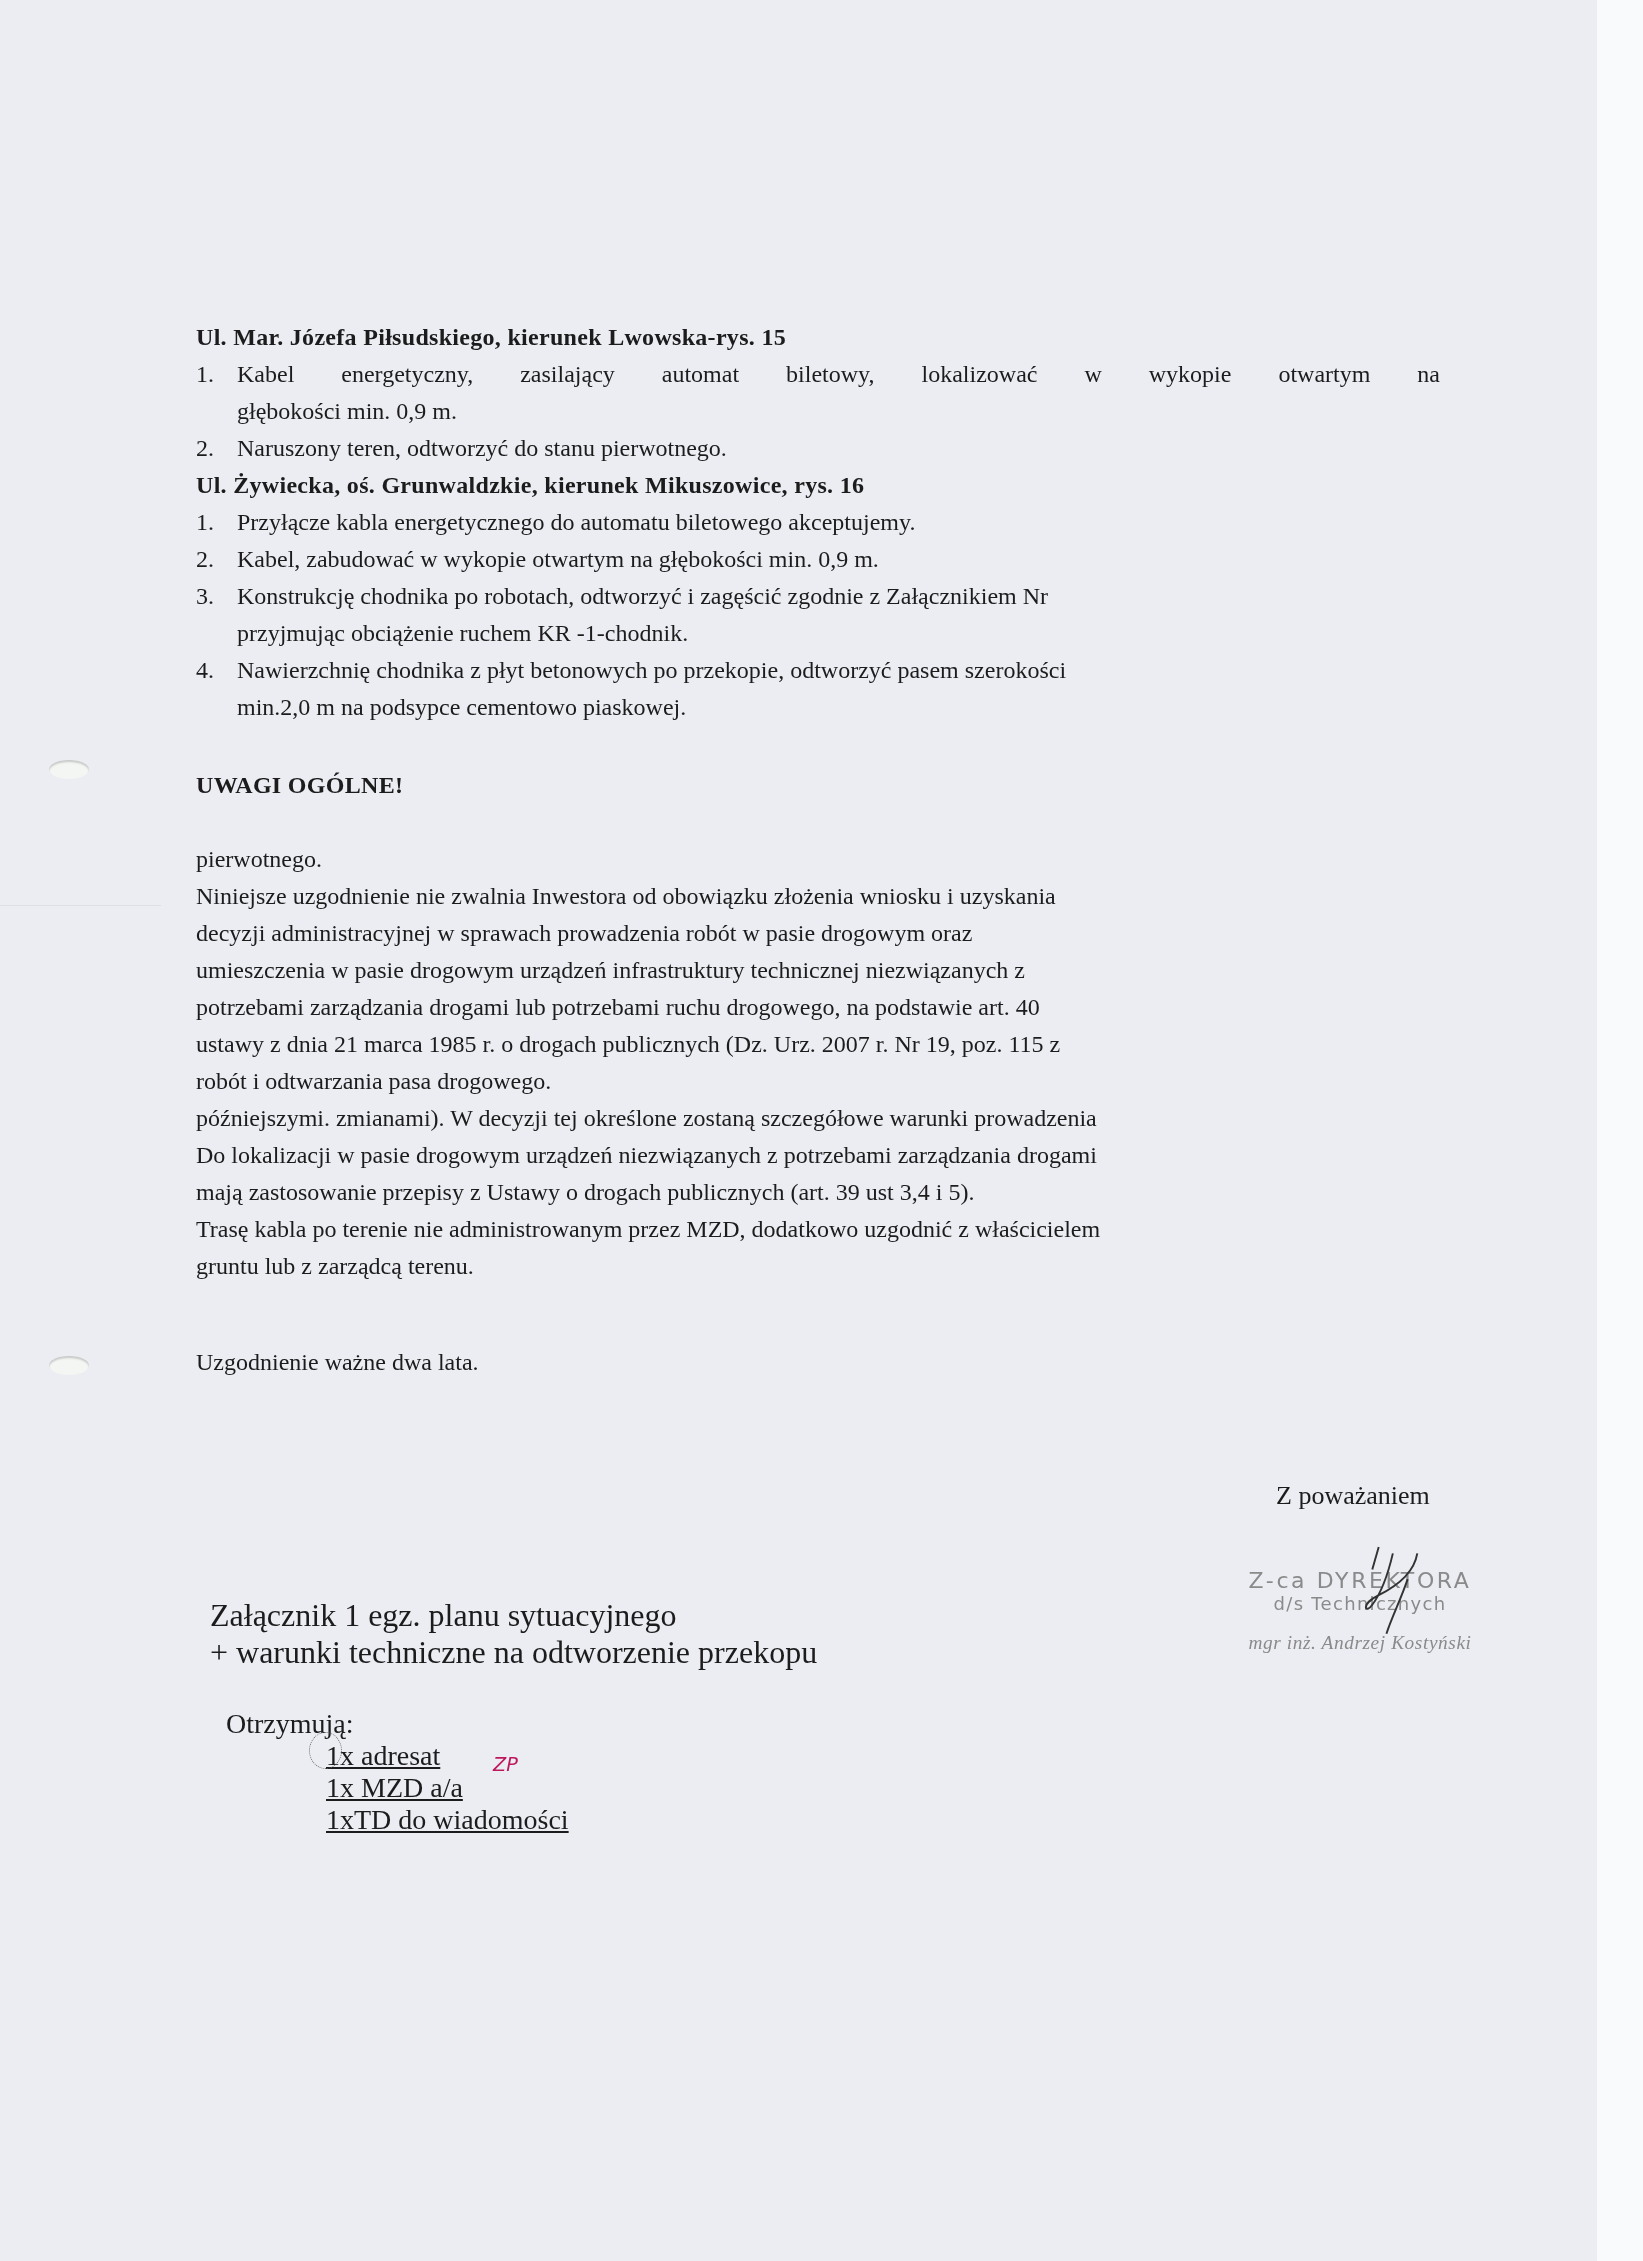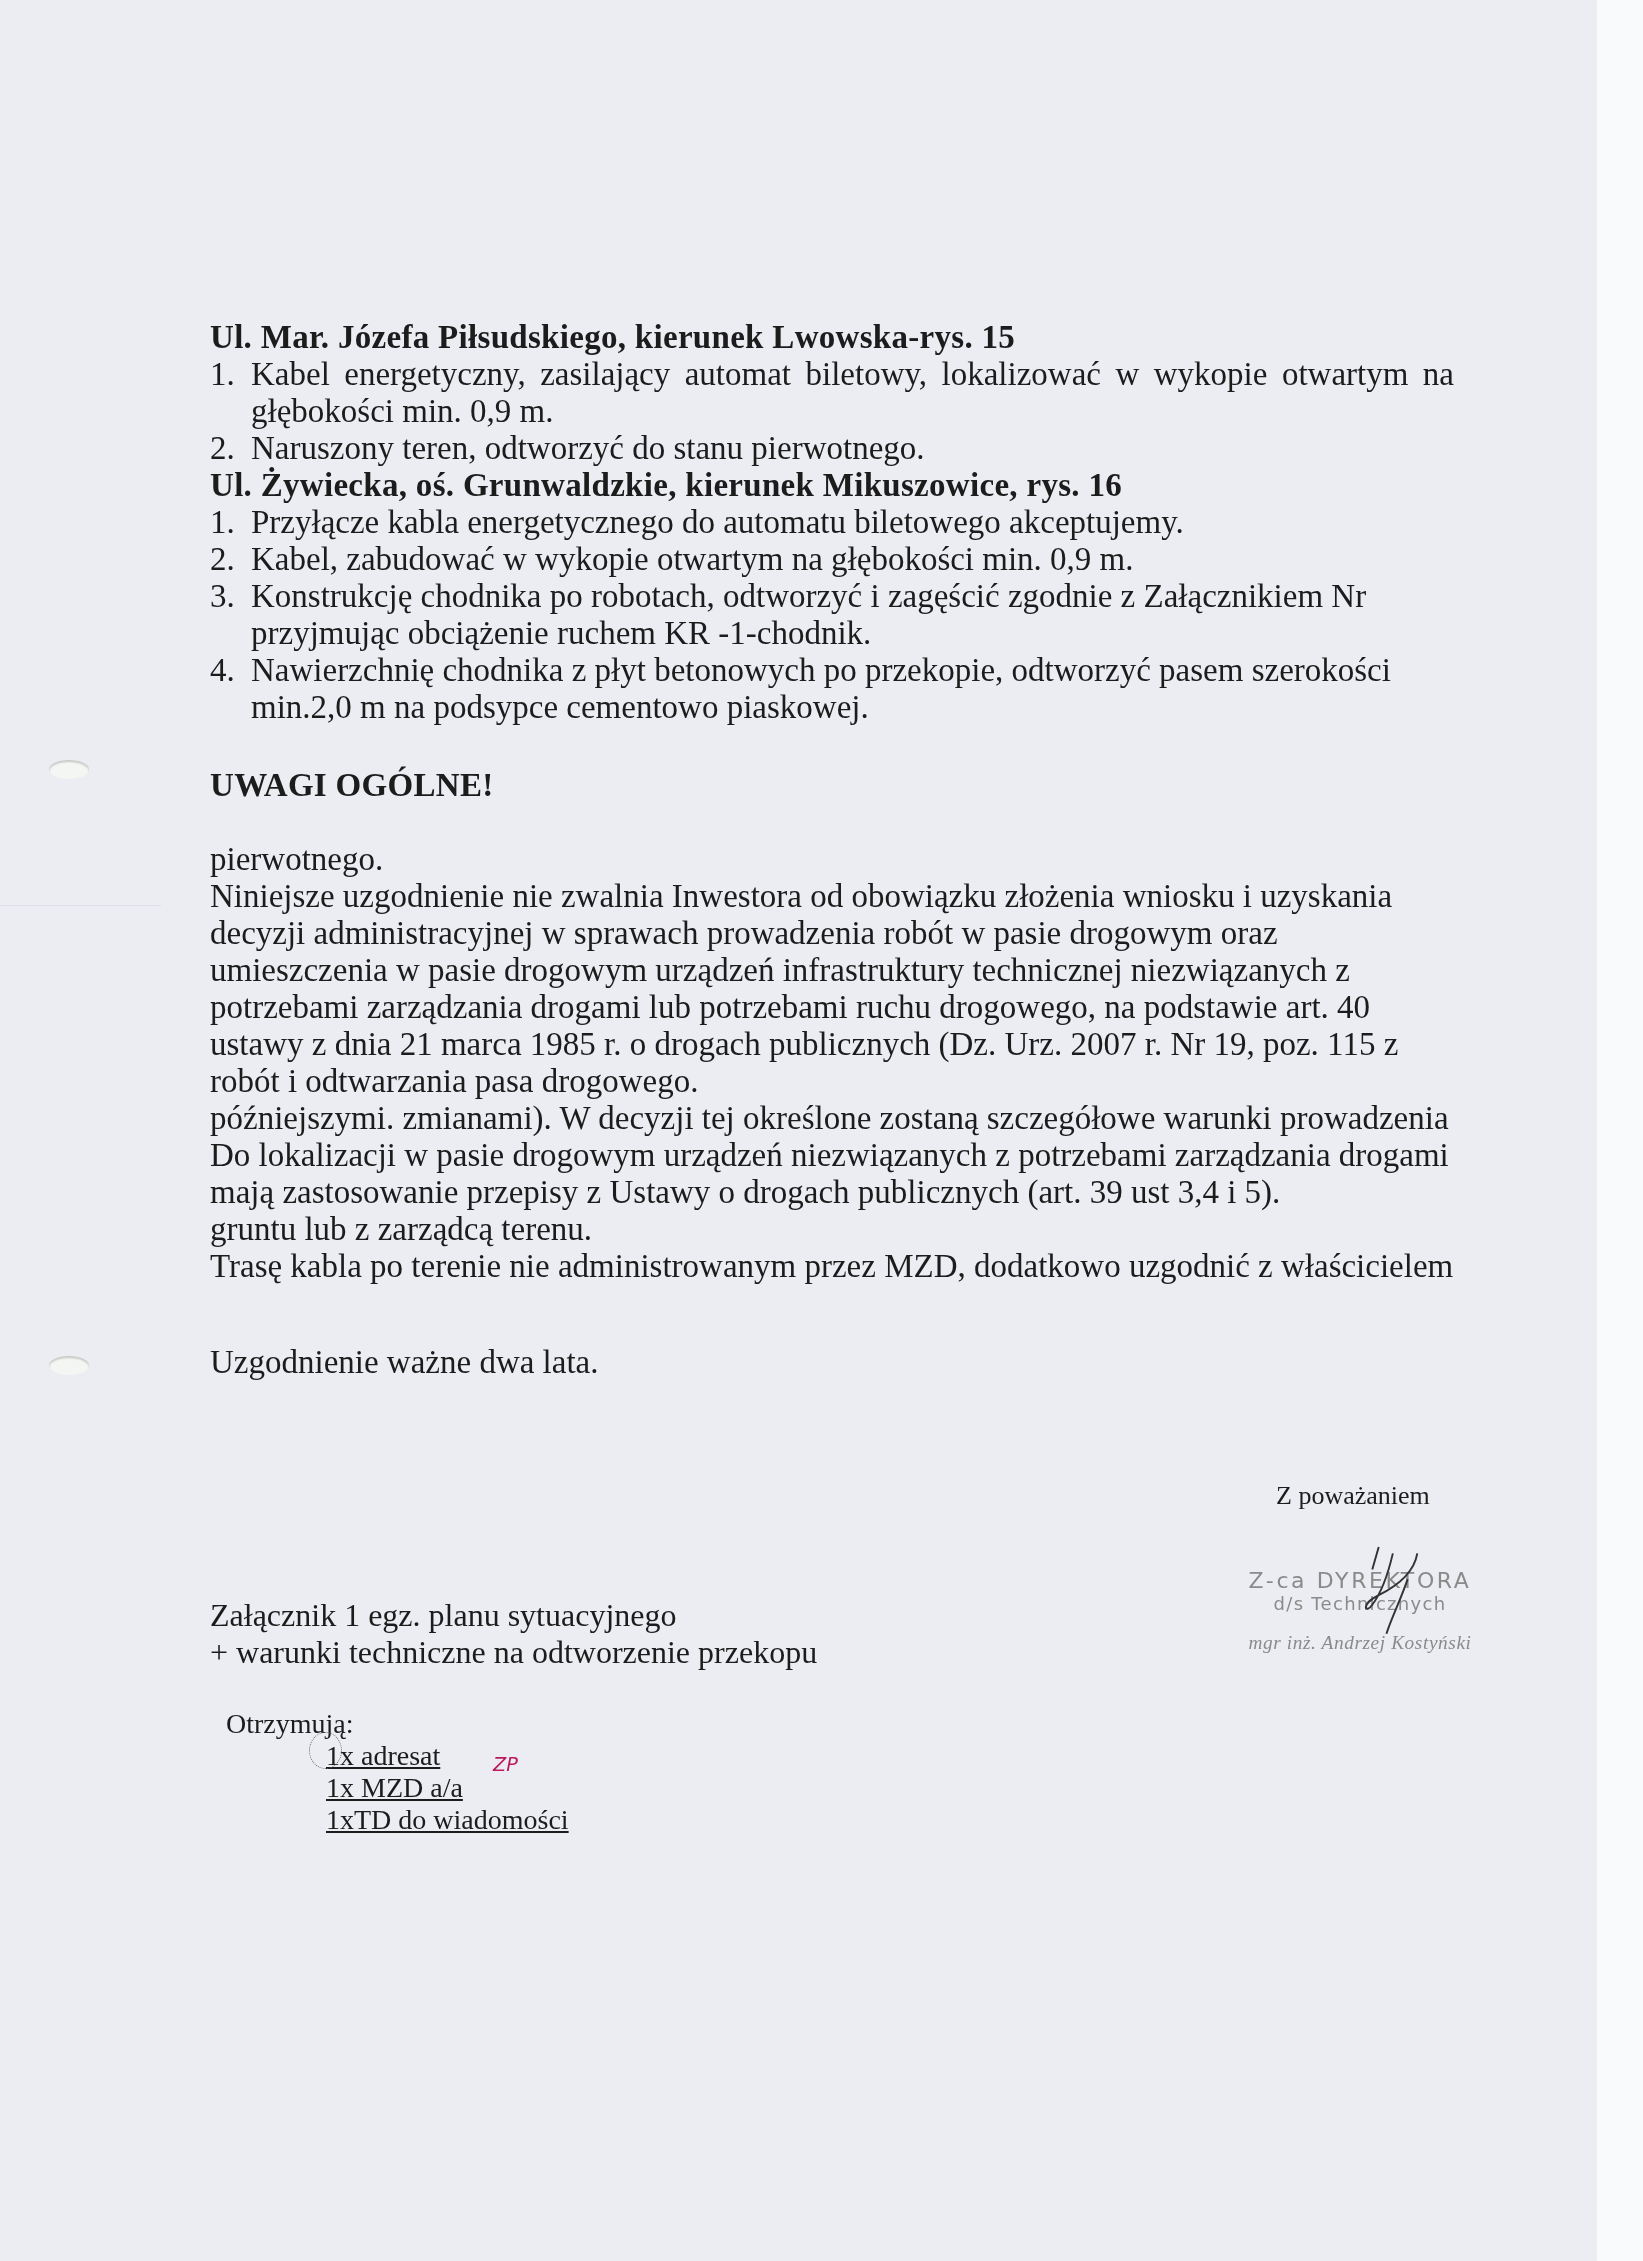--- a/index.html
+++ b/index.html
@@ -22,21 +22,21 @@
     }
     .hole {
       position: absolute; width: 40px; height: 19.3px; border-radius: 50%;
       background: #f4f6f3;
       box-shadow: inset 0 1.9px 1.9px rgba(0,0,0,0.18);
       left: 49px;
     }
     .fold {
       position: absolute; left: 0; width: 161px; height: 1.3px; background: #dde0e6;
     }
-    .text { position: absolute; left: 210px; width: 1244px; font-size: 33px; line-height: 37px; }
+    .text { position: absolute; left: 196px; width: 1244px; font-size: 24px; line-height: 37px; }
     .line { white-space: nowrap; }
     .just { text-align: justify; text-align-last: justify; white-space: normal; }
     .num { display: inline-block; width: 41px; }
     .indent { padding-left: 41px; }
     .head { font-weight: bold; letter-spacing: 0.3px; }
     .regards { position: absolute; left: 1276px; top: 1481px; font-size: 26px; }
     .stamp { position: absolute; left: 1218px; top: 1553px; width: 284px; text-align: center;
              font-family: "DejaVu Sans", sans-serif; color: #8a8a8a; margin-top: 16px; }
     .stamp .s1 { font-size: 22px; letter-spacing: 2.6px; line-height: 24.5px; }
     .stamp .s2 { font-size: 18px; letter-spacing: 1.3px; line-height: 20.6px; }
@@ -79,22 +79,22 @@
   <div class="line">pierwotnego.</div>
   <div class="line">Niniejsze uzgodnienie nie zwalnia Inwestora od obowiązku złożenia wniosku i uzyskania</div>
   <div class="line">decyzji administracyjnej w sprawach prowadzenia robót w pasie drogowym oraz</div>
   <div class="line">umieszczenia w pasie drogowym urządzeń infrastruktury technicznej niezwiązanych z</div>
   <div class="line">potrzebami zarządzania drogami lub potrzebami ruchu drogowego, na podstawie art. 40</div>
   <div class="line">ustawy z dnia 21 marca 1985 r. o drogach publicznych (Dz. Urz. 2007 r. Nr 19, poz. 115 z</div>
   <div class="line">robót i odtwarzania pasa drogowego.</div>
   <div class="line">późniejszymi. zmianami). W decyzji tej określone zostaną szczegółowe warunki prowadzenia</div>
   <div class="line">Do lokalizacji w pasie drogowym urządzeń niezwiązanych z potrzebami zarządzania drogami</div>
   <div class="line">mają zastosowanie przepisy z Ustawy o drogach publicznych (art. 39 ust 3,4 i 5).</div>
+  <div class="line">Trasę kabla po terenie nie administrowanym przez MZD, dodatkowo uzgodnić z właścicielem</div>
   <div class="line">gruntu lub z zarządcą terenu.</div>
-  <div class="line">Trasę kabla po terenie nie administrowanym przez MZD, dodatkowo uzgodnić z właścicielem</div>
 </div>
 <div class="text" style="top:1344px">
   <div class="line">Uzgodnienie ważne dwa lata.</div>
 </div>
 
 <div class="regards">Z poważaniem</div>
 <div class="stamp">
   <div class="s1">Z-ca DYREKTORA</div>
   <div class="s2">d/s Technicznych</div>
   <div class="s3">mgr inż. Andrzej Kostyński</div>

